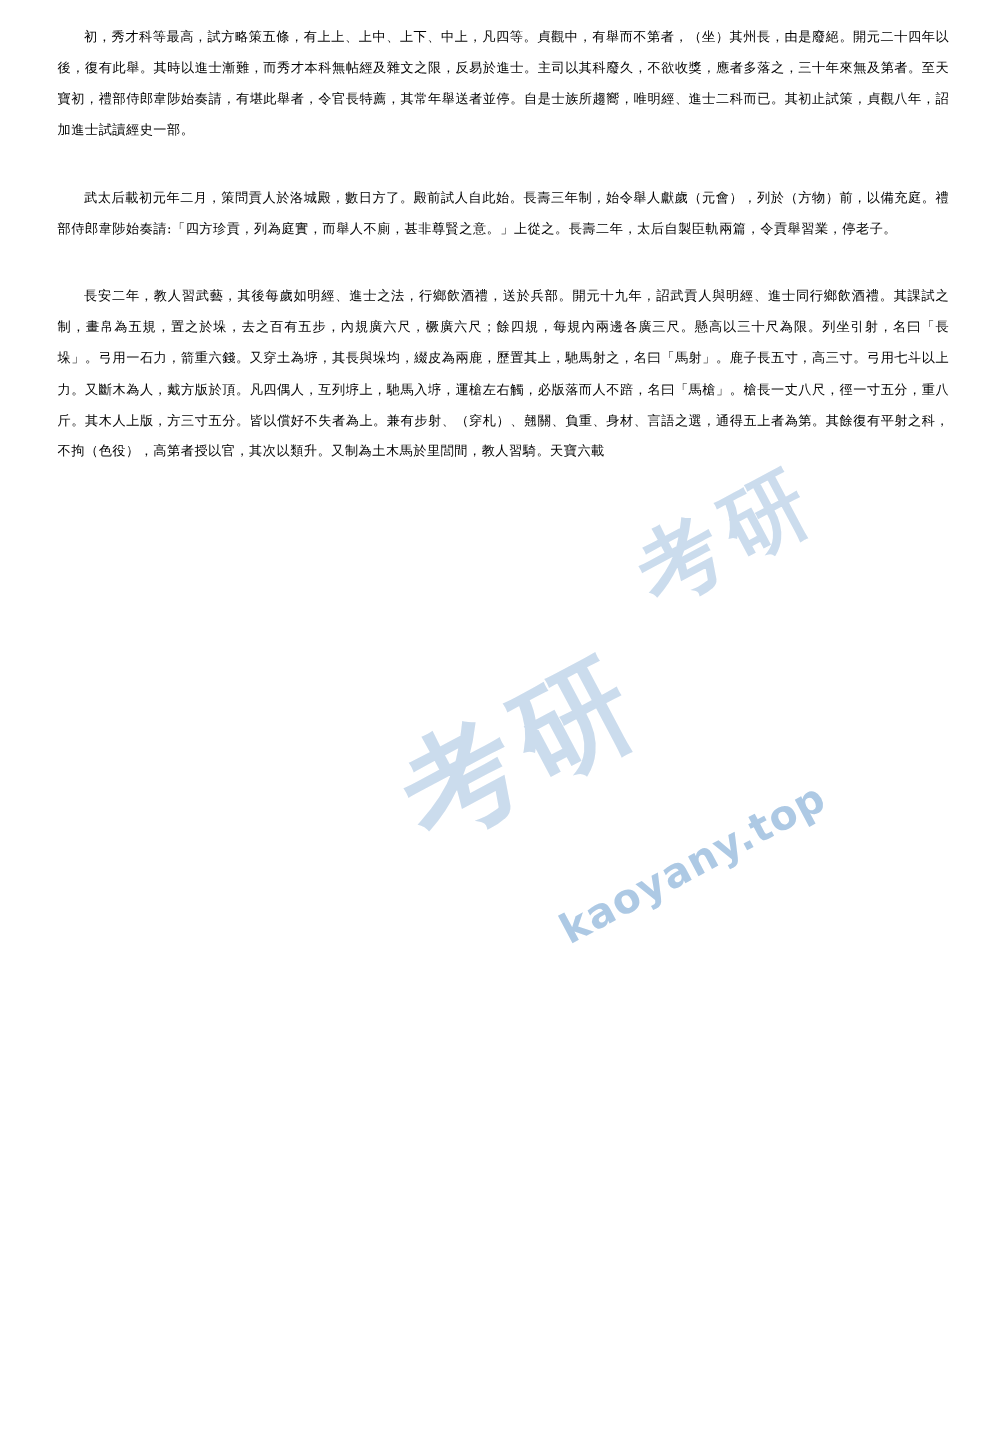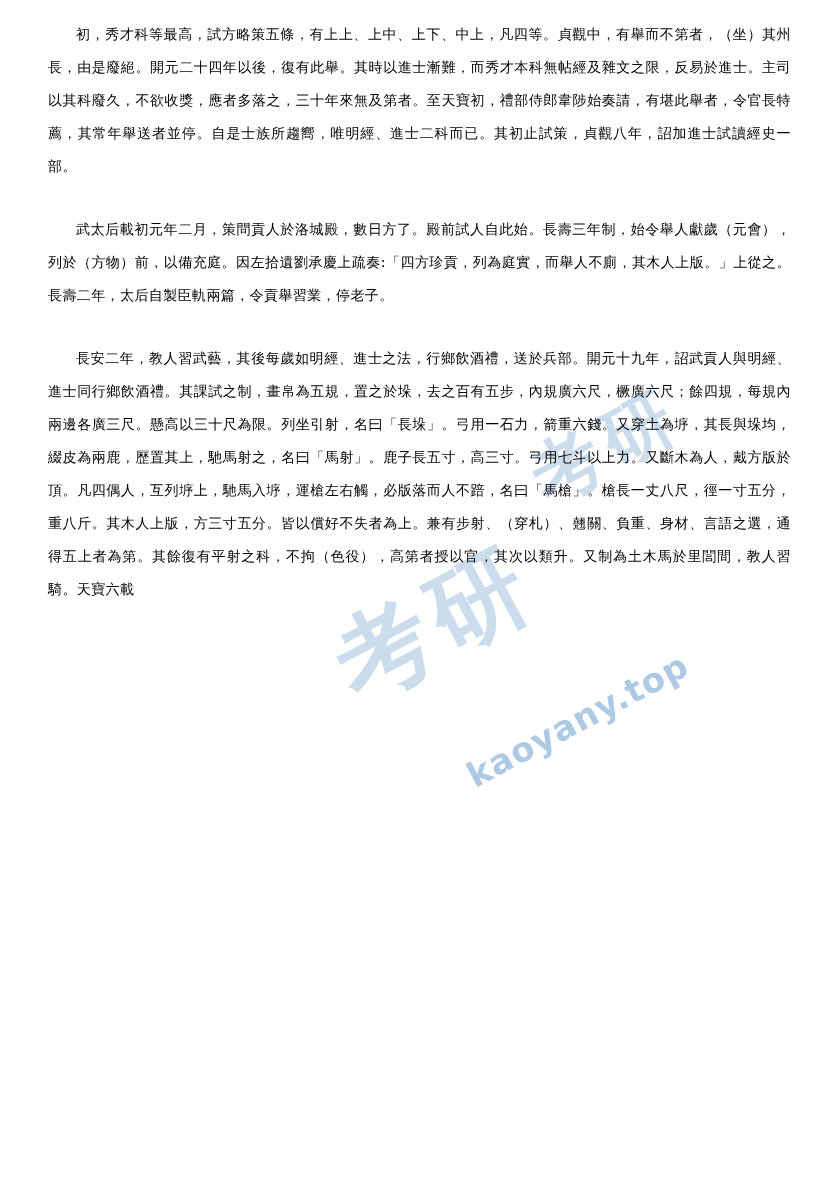--- a/index.html
+++ b/index.html
@@ -17,21 +17,21 @@
     background: #ffffff;
     overflow: hidden;
     box-sizing: border-box;
     padding: 18px 48px 0 48px;
   }
   .doc-body {
     position: relative;
     z-index: 2;
   }
   .para {
-    font-size: 14px;
+    font-size: 11px;
     line-height: 2.36;
     color: #000000;
     text-align: justify;
     text-justify: inter-ideograph;
     text-indent: 2em;
     margin: 0 0 0 0;
     letter-spacing: 0.4px;
   }
   .para + .para {
     margin-top: 30px;
@@ -70,17 +70,17 @@
 <body>
 
 <div class="page">
 
   <div class="wm wm-cn wm-cn-1">考研</div>
   <div class="wm wm-cn wm-cn-2">考研</div>
   <div class="wm wm-url">kaoyany.top</div>
 
   <div class="doc-body">
     <p class="para">初，秀才科等最高，試方略策五條，有上上、上中、上下、中上，凡四等。貞觀中，有舉而不第者，（坐）其州長，由是廢絕。開元二十四年以後，復有此舉。其時以進士漸難，而秀才本科無帖經及雜文之限，反易於進士。主司以其科廢久，不欲收獎，應者多落之，三十年來無及第者。至天寶初，禮部侍郎韋陟始奏請，有堪此舉者，令官長特薦，其常年舉送者並停。自是士族所趨嚮，唯明經、進士二科而已。其初止試策，貞觀八年，詔加進士試讀經史一部。</p>
-    <p class="para">武太后載初元年二月，策問貢人於洛城殿，數日方了。殿前試人自此始。長壽三年制，始令舉人獻歲（元會），列於（方物）前，以備充庭。因左拾遺劉承慶上疏奏:「四方珍貢，列為庭實，而舉人不廁，其木人上版。」上從之。長壽二年，太后自製臣軌兩篇，令貢舉習業，停老子。</p>
+    <p class="para">武太后載初元年二月，策問貢人於洛城殿，數日方了。殿前試人自此始。長壽三年制，始令舉人獻歲（元會），列於（方物）前，以備充庭。禮部侍郎韋陟始奏請:「四方珍貢，列為庭實，而舉人不廁，甚非尊賢之意。」上從之。長壽二年，太后自製臣軌兩篇，令貢舉習業，停老子。</p>
     <p class="para">長安二年，教人習武藝，其後每歲如明經、進士之法，行鄉飲酒禮，送於兵部。開元十九年，詔武貢人與明經、進士同行鄉飲酒禮。其課試之制，畫帛為五規，置之於垛，去之百有五步，內規廣六尺，橛廣六尺；餘四規，每規內兩邊各廣三尺。懸高以三十尺為限。列坐引射，名曰「長垛」。弓用一石力，箭重六錢。又穿土為垿，其長與垛均，綴皮為兩鹿，歷置其上，馳馬射之，名曰「馬射」。鹿子長五寸，高三寸。弓用七斗以上力。又斷木為人，戴方版於頂。凡四偶人，互列垿上，馳馬入垿，運槍左右觸，必版落而人不踣，名曰「馬槍」。槍長一丈八尺，徑一寸五分，重八斤。其木人上版，方三寸五分。皆以償好不失者為上。兼有步射、（穿札）、翹關、負重、身材、言語之選，通得五上者為第。其餘復有平射之科，不拘（色役），高第者授以官，其次以類升。又制為土木馬於里閭間，教人習騎。天寶六載</p>
   </div>
 
 </div>
 
 </body></html>

